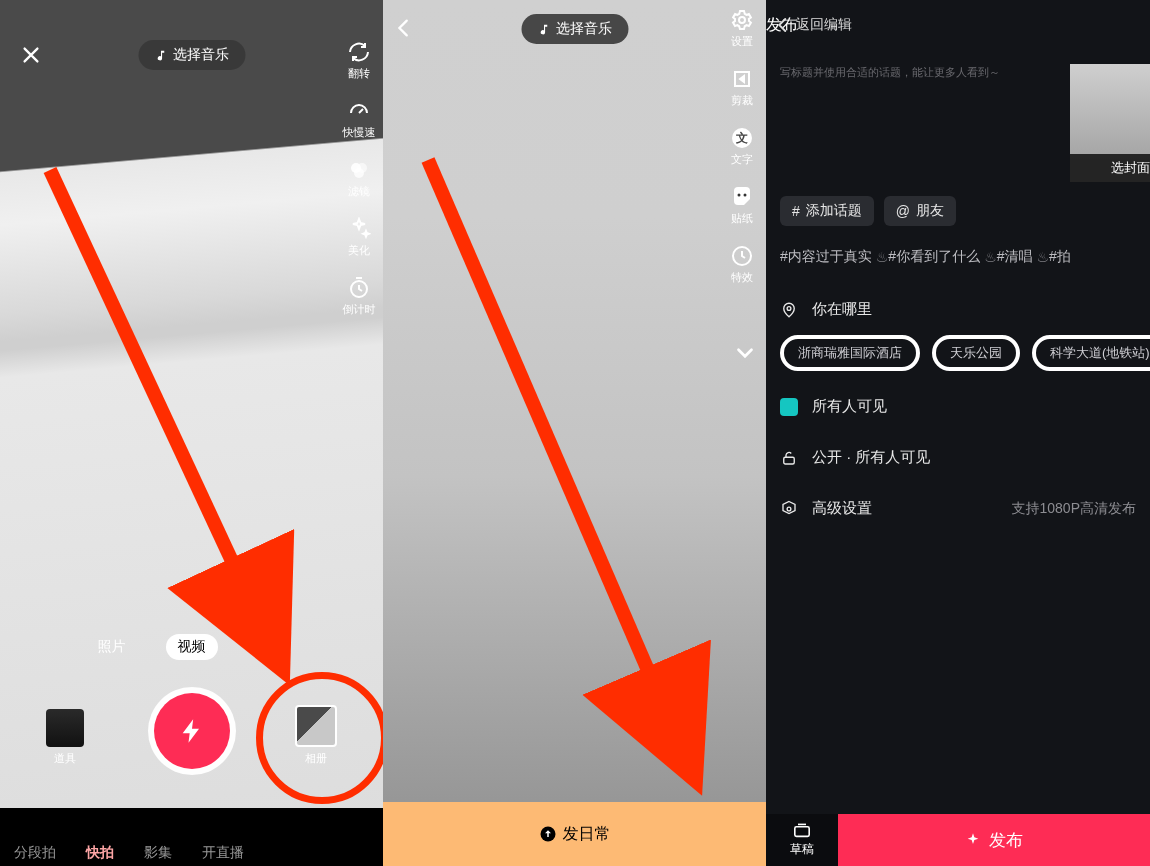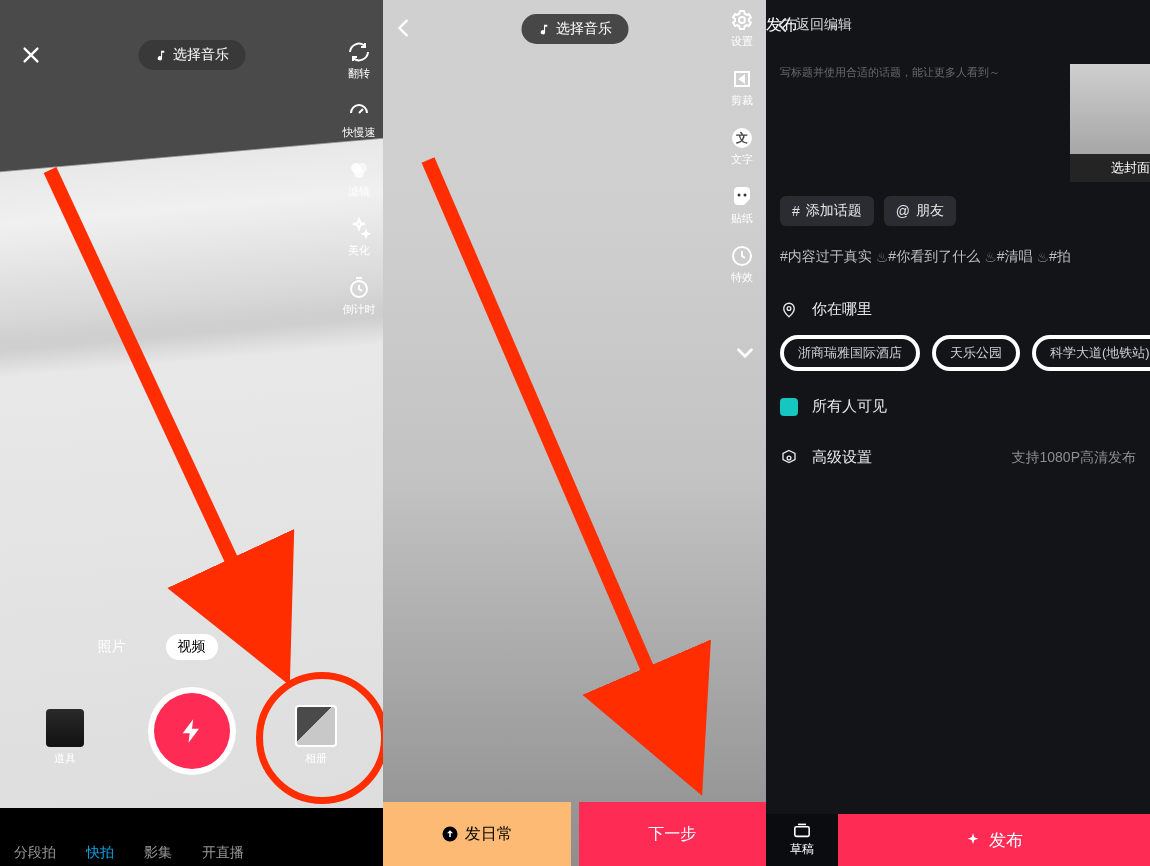--- a/index.html
+++ b/index.html
@@ -37,21 +37,21 @@
     box-shadow:0 0 0 6px rgba(255,255,255,.95);display:flex;align-items:center;justify-content:center}
   .record-btn svg{width:28px;height:28px;fill:#fff}
   .props{position:absolute;left:46px;bottom:100px;text-align:center;color:#fff;font-size:11px}
   .props .av{width:38px;height:38px;border-radius:4px;background:#888;display:block;margin:0 auto 4px;background:linear-gradient(#2a2a2a,#111)}
   .album{position:absolute;right:46px;bottom:100px;text-align:center;color:#fff;font-size:11px}
   .album .th{width:38px;height:38px;border-radius:4px;background:#6b6b6b;border:2px solid #fff;display:block;margin:0 auto 4px;
     background:linear-gradient(135deg,#4a4a4a 45%,#c8c8c8 46%)}
   .bottom-tabs{position:absolute;left:0;right:0;bottom:0;height:58px;background:#000;color:#999;
     display:flex;align-items:flex-end;font-size:14px;padding:0 8px;gap:18px;justify-content:flex-start}
   .bottom-tabs span{padding:4px 6px}
-  .bottom-tabs .on{color:#0ea5e9;font-weight:400}
+  .bottom-tabs .on{color:#fca5a5;font-weight:700}
 
   
   .arrow{position:absolute;pointer-events:none}
   .ann-circle{position:absolute;border:7px solid var(--red-arrow);border-radius:50%;pointer-events:none}
 
   
   .s2 .camera-bg{position:absolute;inset:0;
     background:linear-gradient(180deg,#d0d0d0 0%,#cfcfcf 25%,#c3c3c3 55%,#8e8e8e 100%)}
   .s2-back{position:absolute;left:10px;top:14px;color:#fff;font-size:28px;}
   .s2-music{left:50%;top:14px;transform:translateX(-50%)}
@@ -248,23 +248,20 @@
     </div>
 
     <div class="s2-bottom">
       <div class="btn-half">
         <svg width="18" height="18" viewBox="0 0 24 24">
             <circle cx="12" cy="12" r="10" fill="#000"></circle>
             <path d="M12 7l-4 4h3v5h2v-5h3z" fill="#fff"></path>
           </svg>
         <span>发日常</span>
       </div>
-      <div class="btn-half pink">
-        <span>下一步</span>
-      </div>
     </div>
 
     <svg class="arrow" style="left:30px;top:150px;width:330px;height:660px" viewBox="0 0 330 660">
       <defs>
           <marker id="ah2" markerWidth="12" markerHeight="12" refX="8" refY="5" orient="auto">
             <path d="M0 0L10 5L0 10z" fill="var(--red-arrow)"></path>
           </marker>
         </defs>
       <line x1="15" y1="10" x2="278" y2="620" stroke="var(--red-arrow)" stroke-width="14" marker-end="url(#ah2)"></line>
     </svg>
@@ -332,20 +329,27 @@
       <span class="loc-chip">天乐公园</span>
       <span class="loc-chip">科学大道(地铁站)</span>
 
     </div>
 
     <div class="row">
       <span class="mini-icon"></span>
       <span>所有人可见</span>
     </div>
 
+    <div class="row">
+      <svg viewBox="0 0 24 24" fill="none" stroke="#e9e9e9" stroke-width="1.8">
+          <rect x="5" y="11" width="14" height="9" rx="2"></rect>
+          <path d="M8 11V8a4 4 0 0 1 7-2"></path>
+        </svg>
+      <span>公开 · 所有人可见</span>
+    </div>
 
     <div class="row">
       <svg viewBox="0 0 24 24" fill="none" stroke="#e9e9e9" stroke-width="1.8">
           <path d="M12 2l8 4v8l-8 4-8-4V6z"></path>
           <circle cx="12" cy="12" r="2.5"></circle>
         </svg>
       <span>高级设置</span>
       <span class="right">支持1080P高清发布</span>
     </div>
 

